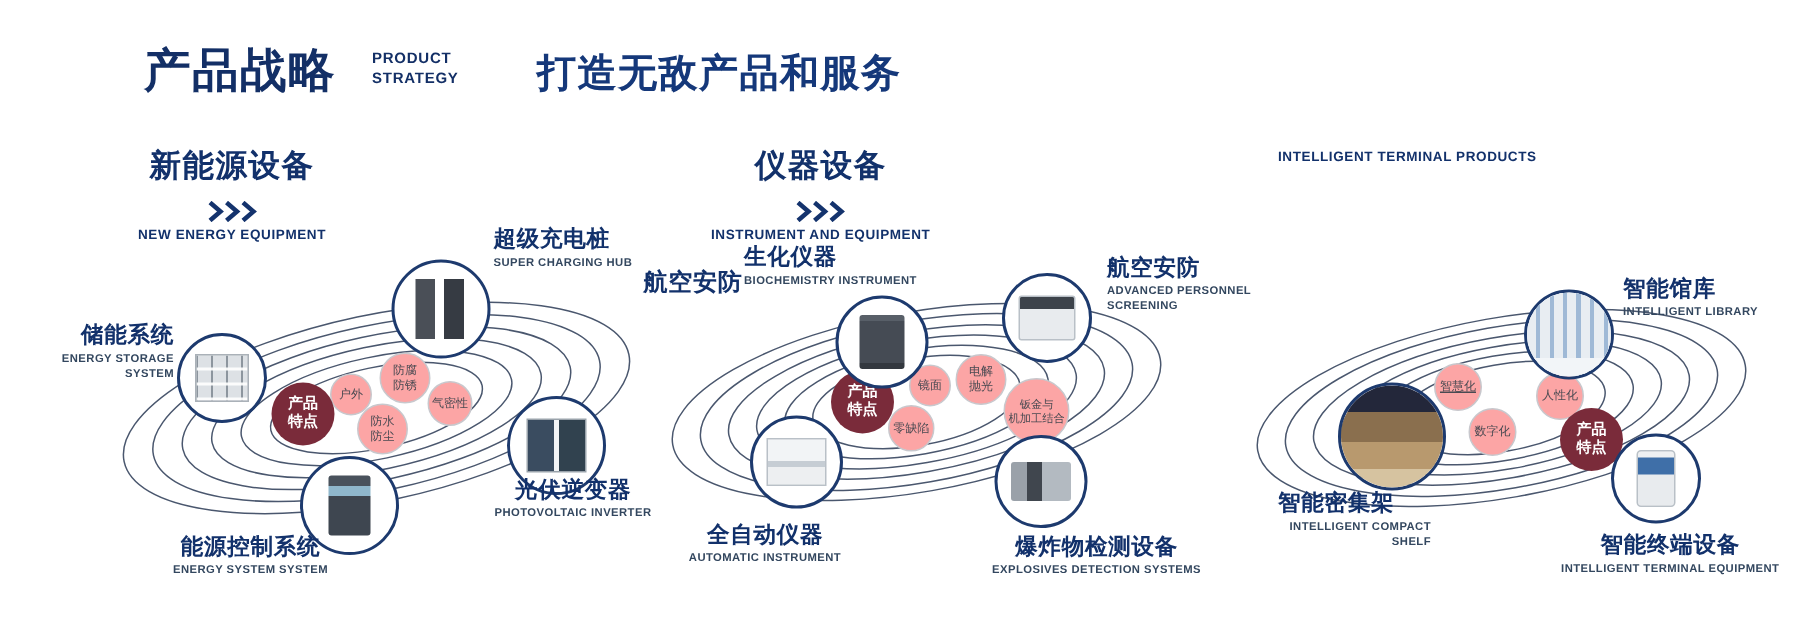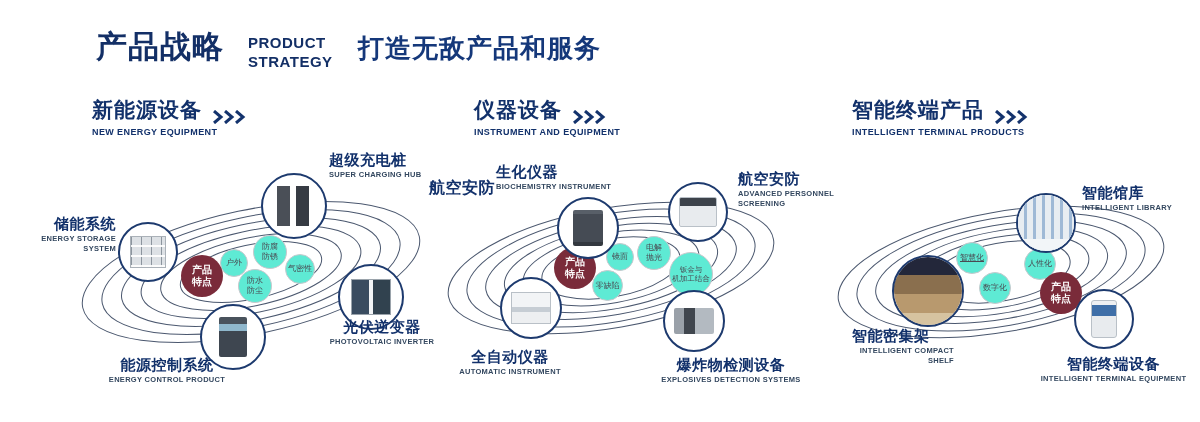--- a/index.html
+++ b/index.html
@@ -2,26 +2,26 @@
 <html><head>
 <meta charset="utf-8">
 <style>
   html,body{margin:0;padding:0;background:#ffffff;}
   .stage{
     position:relative;width:1200px;height:422px;background:#ffffff;overflow:hidden;
     font-family:"Liberation Sans","DejaVu Sans",sans-serif;color:#12316b;margin-left:26px;
   }
   
   .hdr-title{position:absolute;left:70px;top:26px;font-size:31px;font-weight:bold;color:#132f66;letter-spacing:1px;}
-  .hdr-sub{position:absolute;left:222px;top:34px;font-size:15px;font-weight:bold;color:#132f66;line-height:1.25;letter-spacing:.5px;}
+  .hdr-sub{position:absolute;left:222px;top:34px;font-size:10px;font-weight:bold;color:#132f66;line-height:1.25;letter-spacing:.5px;}
   .hdr-sub span{display:block;}
   .hdr-tag{position:absolute;left:332px;top:31px;font-size:26px;font-weight:bold;color:#15387a;letter-spacing:1px;}
   
   .sec-head{position:absolute;}
-  .sec-title-row{display:flex;align-items:flex-end;gap:10px;}
+  .sec-title-row{display:flex;align-items:center;gap:10px;flex-direction:column;}
   .sec-title{font-size:21px;font-weight:bold;color:#12316b;letter-spacing:1px;}
   .sec-sub{font-size:9px;font-weight:bold;color:#12316b;letter-spacing:.4px;margin-top:3px;}
   .chev path{fill:none;stroke:#14336d;stroke-width:3;}
   
   .orbits{position:absolute;}
   .orbits ellipse{fill:none;stroke:#2a3a55;stroke-width:1;opacity:.85;}
   
   .pcircle{
     position:absolute;border-radius:50%;border:2px solid #1d3a6e;background:#fff;
     box-sizing:border-box;display:flex;align-items:center;justify-content:center;overflow:hidden;z-index:4;
@@ -49,21 +49,21 @@
   .plabel .en{font-size:7.5px;font-weight:bold;color:#33475f;letter-spacing:.3px;line-height:1.3;margin-top:1px;}
   .side-label{position:absolute;font-size:16px;font-weight:bold;color:#12316b;letter-spacing:.5px;z-index:5;}
   
   .center-badge{
     position:absolute;width:42px;height:42px;border-radius:50%;background:#7a2b3a;color:#ffffff;
     display:flex;flex-direction:column;align-items:center;justify-content:center;
     font-size:10px;font-weight:bold;line-height:1.25;text-align:center;z-index:3;
   }
   
   .bubble{
-    position:absolute;border-radius:50%;background:#5eead4;border:1px solid #c8c8cd;color:#4a4a52;
+    position:absolute;border-radius:50%;background:#fca5a5;border:1px solid #c8c8cd;color:#4a4a52;
     display:flex;flex-direction:column;align-items:center;justify-content:center;
     text-align:center;line-height:1.2;font-size:8px;z-index:2;
   }
 </style>
 </head>
 <body>
 
 <div class="stage">
 
   <div class="hdr-title">产品战略</div>
@@ -91,28 +91,20 @@
       <svg class="chev" width="34" height="14" viewBox="0 0 34 14">
         <path d="M2 1 L9 7 L2 13"></path>
           <path d="M13 1 L20 7 L13 13"></path>
           <path d="M24 1 L31 7 L24 13"></path>
       </svg>
     </div>
     <div class="sec-sub">INSTRUMENT AND EQUIPMENT</div>
   </div>
 
   <div class="sec-head" style="left:826px;top:96px;">
-    <div class="sec-title-row">
-      <span class="sec-title">智能终端产品</span>
-      <svg class="chev" width="34" height="14" viewBox="0 0 34 14">
-        <path d="M2 1 L9 7 L2 13"></path>
-          <path d="M13 1 L20 7 L13 13"></path>
-          <path d="M24 1 L31 7 L24 13"></path>
-      </svg>
-    </div>
     <div class="sec-sub">INTELLIGENT TERMINAL PRODUCTS</div>
   </div>
 
   <svg class="orbits" style="left:45px;top:185px;" width="360" height="175">
     <g transform="rotate(-12 180 87)">
       <ellipse cx="180" cy="87" rx="172" ry="62"></ellipse>
       <ellipse cx="180" cy="87" rx="152" ry="55"></ellipse>
       <ellipse cx="180" cy="87" rx="132" ry="48"></ellipse>
       <ellipse cx="180" cy="87" rx="112" ry="41"></ellipse>
       <ellipse cx="180" cy="87" rx="92" ry="34"></ellipse>
@@ -184,21 +176,21 @@
   <div class="plabel" style="left:303px;top:151px;width:130px;">
     <div class="zh">超级充电桩</div>
     <div class="en">SUPER CHARGING HUB</div>
   </div>
   <div class="plabel" style="left:300px;top:318px;width:112px;text-align:center;">
     <div class="zh">光伏逆变器</div>
     <div class="en">PHOTOVOLTAIC INVERTER</div>
   </div>
   <div class="plabel" style="left:82px;top:356px;width:118px;text-align:center;">
     <div class="zh">能源控制系统</div>
-    <div class="en">ENERGY CONTROL PRODUCT</div>
+    <div class="en">ENERGY SYSTEM SYSTEM</div>
   </div>
 
   <div class="side-label" style="left:403px;top:178px;">航空安防</div>
 
   <div class="bubble" style="left:580px;top:243px;width:26px;height:26px;">
     <span>镜面</span>
     <span></span>
   </div>
   <div class="bubble" style="left:611px;top:236px;width:32px;height:32px;">
     <span>电解</span>

